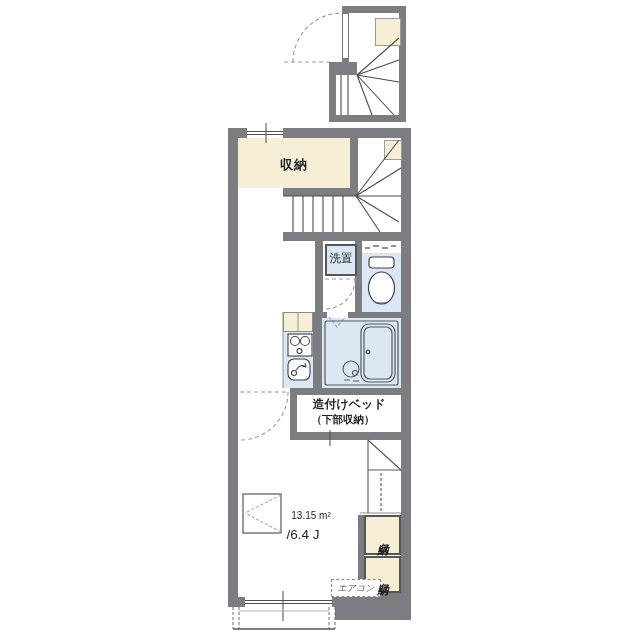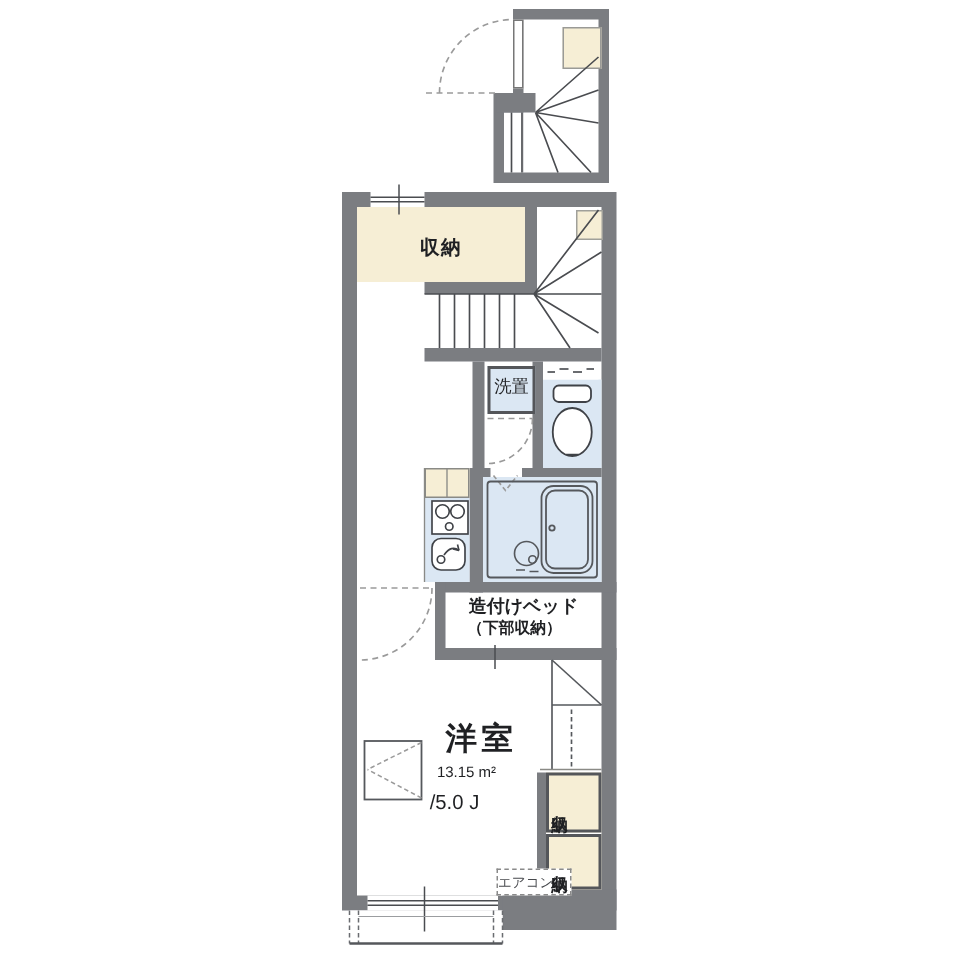--- a/index.html
+++ b/index.html
@@ -9,21 +9,21 @@
   html,body{margin:0;padding:0;background:#fff;}
   #plan{position:relative;width:640px;height:640px;background:#fff;overflow:hidden;
         font-family:"Liberation Sans","DejaVu Sans",sans-serif;color:var(--text);}
   .abs{position:absolute;}
   .wall{position:absolute;background:var(--wall);}
   .white{position:absolute;background:#fff;}
   .beige{position:absolute;background:var(--beige);}
   .blue{position:absolute;background:var(--blue);}
   .thinline{position:absolute;background:#999;}
   .lbl{position:absolute;color:var(--text);text-align:center;line-height:1.15;}
-  .vflex{display:flex;align-items:center;}
+  .vflex{display:flex;align-items:center;justify-content:center;font-style:italic;}
   .vtext{writing-mode:vertical-rl;text-orientation:upright;letter-spacing:1px;}
   svg{position:absolute;left:0;top:0;pointer-events:none;}
 </style>
 </head>
 <body>
 
 <div id="plan">
 
   <div class="wall" style="left:342px;top:6px;width:64px;height:116px"></div>
   <div class="wall" style="left:329px;top:62px;width:13px;height:60px"></div>
@@ -164,23 +164,22 @@
     <g>
       <rect x="243" y="494" width="38" height="39" fill="#fff" stroke="#55585c" stroke-width="1.2"></rect>
       <path d="M281 495 L245 513 M281 532 L245 513" stroke="#9a9a9a" stroke-width="1" stroke-dasharray="3 2" fill="none"></path>
     </g>
   </svg>
 
   <div class="lbl" style="left:238px;top:158px;width:112px;font-size:13px;font-weight:bold;letter-spacing:1px">収納</div>
   <div class="lbl" style="left:325px;top:252px;width:32px;font-size:11.5px;font-weight:normal">洗置</div>
   <div class="lbl" style="left:297px;top:398px;width:104px;font-size:12px;font-weight:bold">造付けベッド</div>
   <div class="lbl" style="left:297px;top:413px;width:92px;font-size:10.5px;font-weight:bold">（下部収納）</div>
-  <div class="lbl" style="left:276px;top:481px;width:90px;font-size:21px;font-weight:bold;letter-spacing:3px">洋室</div>
   <div class="lbl" style="left:266px;top:510px;width:90px;font-size:10px">13.15 m²</div>
-  <div class="lbl" style="left:258px;top:527px;width:90px;font-size:13.5px">/5.0 J</div>
+  <div class="lbl" style="left:258px;top:527px;width:90px;font-size:13.5px">/6.4 J</div>
   <div class="abs vflex" style="left:364px;top:515px;width:37px;height:40px">
     <span class="vtext" style="font-size:11px;font-weight:bold">収納</span>
   </div>
   <div class="abs vflex" style="left:364px;top:556px;width:37px;height:37px">
     <span class="vtext" style="font-size:11px;font-weight:bold">収納</span>
   </div>
 
 </div>
 
 </body></html>

